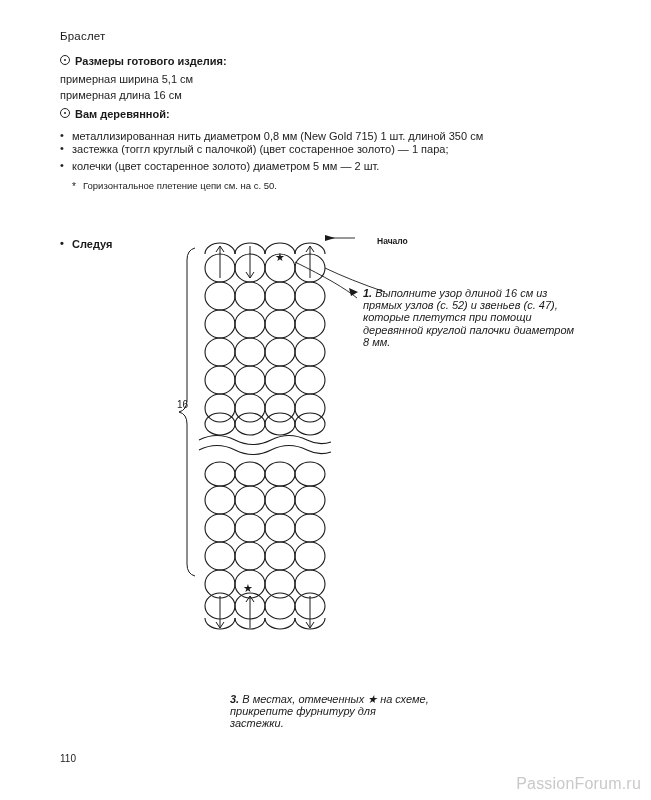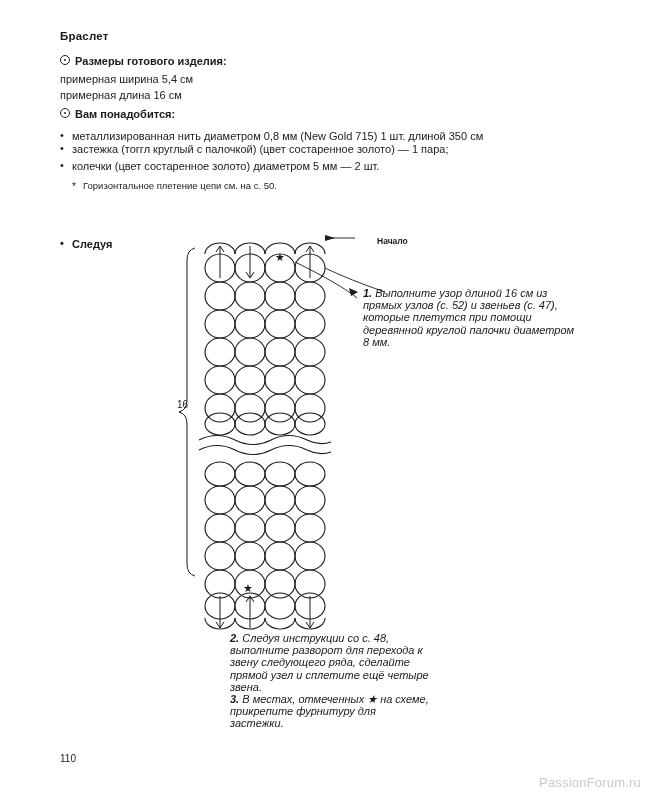--- a/index.html
+++ b/index.html
@@ -18,21 +18,21 @@
   .page {
     position: absolute;
     inset: 0;
   }
   
   .title {
     position: absolute;
     left: 60px;
     top: 30px;
     font-size: 11.5px;
-    font-weight: bold;
+    font-weight: normal;
     letter-spacing: 0.2px;
   }
   .section-head {
     position: absolute;
     left: 60px;
     font-size: 11px;
     font-weight: bold;
   }
   .section-head .bullet-ring {
     display: inline-block;
@@ -149,40 +149,40 @@
     position: absolute;
     left: 60px;
     top: 753px;
     font-size: 10px;
     color: #222;
   }
   .watermark {
     position: absolute;
     right: 10px;
     top: 775px;
-    font-size: 13px;
+    font-size: 16px;
     color: #c9c9c9;
     letter-spacing: 0.2px;
   }
 </style>
 </head>
 <body>
 
 <div class="page">
 
   <div class="title">Браслет</div>
 
   <div class="section-head" style="top:55px;">
     <span class="bullet-ring"></span><span>Размеры готового изделия:</span>
   </div>
-  <div class="line" style="top:73px;">примерная ширина 5,4 см</div>
+  <div class="line" style="top:73px;">примерная ширина 5,1 см</div>
   <div class="line" style="top:89px;">примерная длина 16 см</div>
 
   <div class="section-head" style="top:108px;">
-    <span class="bullet-ring"></span><span>Вам понадобится:</span>
+    <span class="bullet-ring"></span><span>Вам деревянной:</span>
   </div>
   <div class="dash-item" style="top:130px;">металлизированная нить диаметром 0,8 мм (New Gold 715) 1 шт. длиной 350 см</div>
   <div class="dash-item" style="top:143px;">застежка (тоггл круглый с палочкой) (цвет состаренное золото) — 1 пара;</div>
   <div class="dash-item" style="top:160px;">колечки (цвет состаренное золото) диаметром 5 мм — 2 шт.</div>
   <div class="note" style="top:180px;text-align:right;">Горизонтальное плетение цепи см. на с. 50.</div>
 
   <div class="scheme-label">Следуя</div>
 
   <div class="label-nachalo">Начало</div>
   <div class="label-16">16</div>
@@ -324,24 +324,20 @@
         <text x="100" y="33">★</text>
         <text x="68" y="364">★</text>
       </g>
     </svg>
   </div>
 
   <div class="num-note note1">
     <b>1.</b>
     <span>Выполните узор длиной 16 см из прямых узлов (с. 52) и звеньев (с. 47), которые плетутся при помощи деревянной круглой палочки диаметром 8 мм.</span>
   </div>
-  <div class="num-note note2">
-    <b>2.</b>
-    <span>Следуя инструкции со с. 48, выполните разворот для перехода к звену следующего ряда, сделайте прямой узел и сплетите ещё четыре звена.</span>
-  </div>
   <div class="num-note note3">
     <b>3.</b>
     <span>В местах, отмеченных ★ на схеме, прикрепите фурнитуру для застежки.</span>
   </div>
 
   <div class="page-num">110</div>
   <div class="watermark">PassionForum.ru</div>
 
 </div>
 

